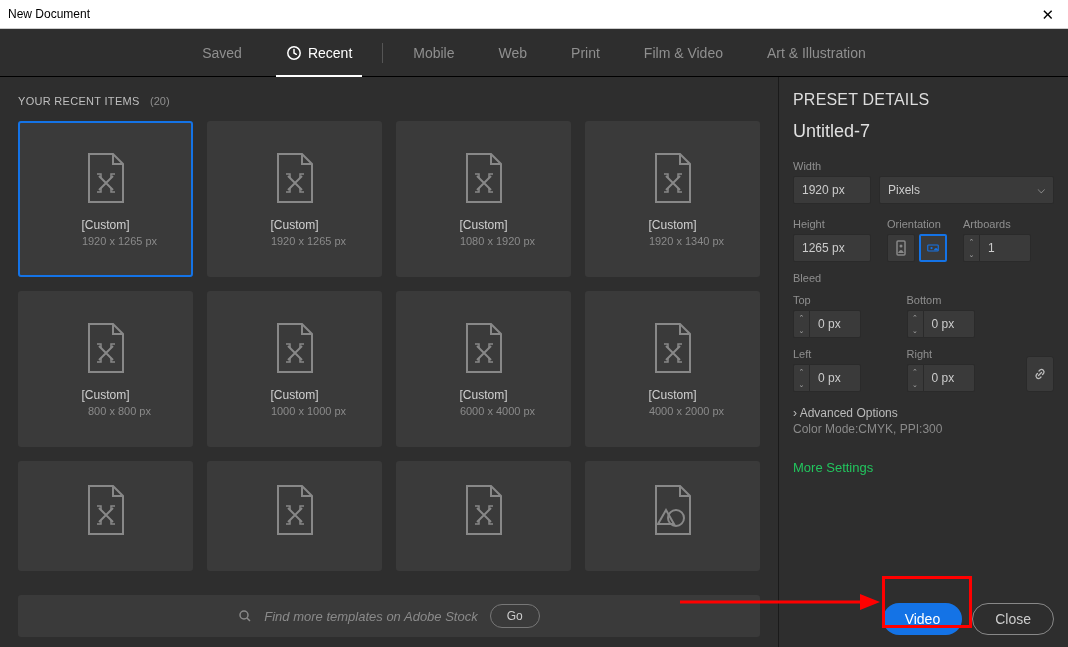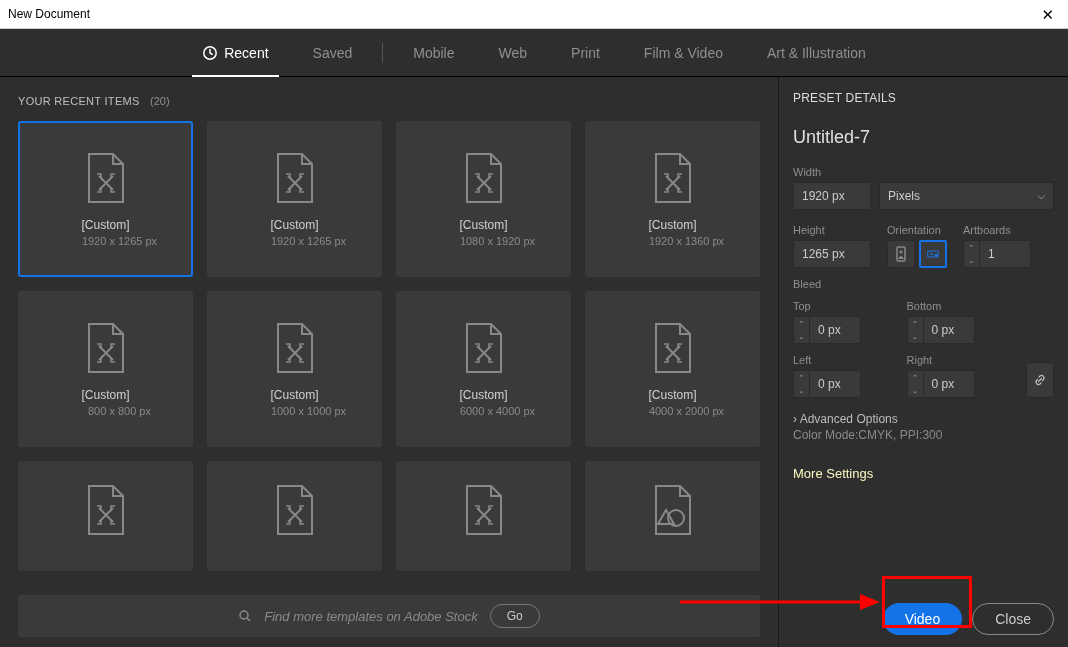--- a/index.html
+++ b/index.html
@@ -35,72 +35,72 @@
   .tile{background:var(--tile);border:1px solid transparent;border-radius:3px;height:156px;display:flex;flex-direction:column;align-items:center;justify-content:center;cursor:pointer;}
   .tile.selected{border:2px solid #1473e6;}
   .tile.row3{height:110px;}
   .tile .ticon{margin-bottom:12px;}
   .tile .tname{font-size:12px;color:#d0d0d0;margin-top:2px;}
   .tile .tdim{font-size:11px;color:#8a8a8a;margin-top:3px;margin-left:28px;}
   .searchbar{margin-top:10px;height:42px;display:flex;align-items:center;justify-content:center;gap:12px;background:#3a3a3a;border-radius:3px;}
   .searchbar .q{color:#8a8a8a;font-size:13px;font-style:italic;}
   .go-btn{border:1px solid #777;color:#ccc;padding:4px 16px;border-radius:16px;font-size:12px;cursor:pointer;}
   
-  .preset-title{color:#ddd;font-size:12px;letter-spacing:.2px;margin-bottom:20px;}
+  .preset-title{color:#ddd;font-size:16px;letter-spacing:.2px;margin-bottom:10px;}
   .docname{font-size:18px;color:#e0e0e0;margin-bottom:10px;padding:2px 0;}
   .label{font-size:11px;color:#8f8f8f;margin:6px 0 4px;}
   .row{display:flex;gap:8px;align-items:flex-end;}
   .field{background:#3a3a3a;border:1px solid #2a2a2a;height:28px;display:flex;align-items:center;padding:0 8px;color:#ccc;font-size:12px;border-radius:2px;}
   .field.sel{flex:1;justify-content:space-between;}
   .field .chev{color:#aaa;font-size:10px;}
   .stepper{display:flex;align-items:stretch;height:28px;}
   .stepper .arrows{width:16px;background:#3a3a3a;border:1px solid #2a2a2a;border-right:none;display:flex;flex-direction:column;border-radius:2px 0 0 2px;}
   .stepper .arrows span{flex:1;display:flex;align-items:center;justify-content:center;font-size:7px;color:#aaa;cursor:pointer;}
   .stepper .val{background:#3a3a3a;border:1px solid #2a2a2a;min-width:52px;display:flex;align-items:center;padding:0 8px;color:#ccc;font-size:12px;border-radius:0 2px 2px 0;}
   .orient{display:flex;gap:4px;}
   .orient button{width:28px;height:28px;background:#3a3a3a;border:1px solid #2a2a2a;display:flex;align-items:center;justify-content:center;cursor:pointer;border-radius:2px;}
   .orient button.active{border:2px solid #1473e6;}
   .link-btn{width:28px;height:36px;background:#3a3a3a;border:1px solid #2a2a2a;border-radius:3px;display:flex;align-items:center;justify-content:center;cursor:pointer;align-self:center;margin-left:6px;}
   .bleed-grid{display:grid;grid-template-columns:1fr 1fr auto;column-gap:12px;row-gap:4px;align-items:end;}
   .adv{color:#bbb;font-size:12px;margin-top:14px;cursor:pointer;}
   .adv::before{content:"› ";}
   .mode{color:#8a8a8a;font-size:12px;margin-top:2px;}
-  .more{color:#fef9c3;font-size:13px;margin-top:24px;cursor:pointer;}
+  .more{color:#22c55e;font-size:13px;margin-top:24px;cursor:pointer;}
   .right-footer{margin-top:auto;display:flex;justify-content:flex-end;gap:10px;align-items:center;position:relative;}
   .btn{height:32px;padding:0 22px;border-radius:16px;font-size:14px;cursor:pointer;display:flex;align-items:center;}
   .btn.primary{background:#1473e6;color:#fff;border:none;font-weight:500;}
   .btn.secondary{background:transparent;color:#ccc;border:1.5px solid #888;}
   
   .highlight-box{position:absolute;border:3px solid #ff0000;pointer-events:none;}
   .arrow-svg{position:absolute;pointer-events:none;}
   svg{display:block;}
 </style>
 </head>
 <body>
 
 <div class="window">
   <div class="titlebar">
     <span>New Document</span>
     <span class="spacer"></span>
     <span class="close">✕</span>
   </div>
 
   <div class="tabs-row">
+    <div class="tab">
+        <span>Saved</span>
+      </div>
     <div class="tab active">
       <span>
         <svg width="16" height="16" viewBox="0 0 16 16">
             <circle cx="8" cy="8" r="6.2" fill="none" stroke="#fff" stroke-width="1.5"></circle>
             <path d="M8 4.5V8l2.3 1.3" stroke="#fff" stroke-width="1.5" fill="none" stroke-linecap="round"></path>
           </svg>
       </span>
       <span>Recent</span>
     </div>
-    <div class="tab">
-        <span>Saved</span>
-      </div>
     <span class="tab-sep"></span>
     <div class="tab">
         <span>Mobile</span>
       </div>
     <div class="tab">
         <span>Web</span>
       </div>
     <div class="tab">
         <span>Print</span>
       </div>
@@ -166,21 +166,21 @@
               <svg width="42" height="52" viewBox="0 0 42 52">
                 <path d="M4 2h24l10 10v38H4z" fill="none" stroke="#888" stroke-width="2"></path>
                 <path d="M28 2v10h10" fill="none" stroke="#888" stroke-width="2"></path>
                 <g stroke="#888" stroke-width="2" fill="none">
                   <path d="M14 38l14-14M28 38l-14-14"></path>
                   <path d="M12 22l4 0 0 4M30 22l-4 0 0 4M12 40l4 0 0-4M30 40l-4 0 0-4" stroke-width="1.5"></path>
                 </g>
               </svg>
             </span>
             <span class="tname">[Custom]</span>
-            <span class="tdim">1920 x 1360 px</span>
+            <span class="tdim">1920 x 1340 px</span>
           </div>
           <div class="tile">
             <span class="ticon">
               <svg width="42" height="52" viewBox="0 0 42 52">
                 <path d="M4 2h24l10 10v38H4z" fill="none" stroke="#888" stroke-width="2"></path>
                 <path d="M28 2v10h10" fill="none" stroke="#888" stroke-width="2"></path>
                 <g stroke="#888" stroke-width="2" fill="none">
                   <path d="M14 38l14-14M28 38l-14-14"></path>
                   <path d="M12 22l4 0 0 4M30 22l-4 0 0 4M12 40l4 0 0-4M30 40l-4 0 0-4" stroke-width="1.5"></path>
                 </g>

